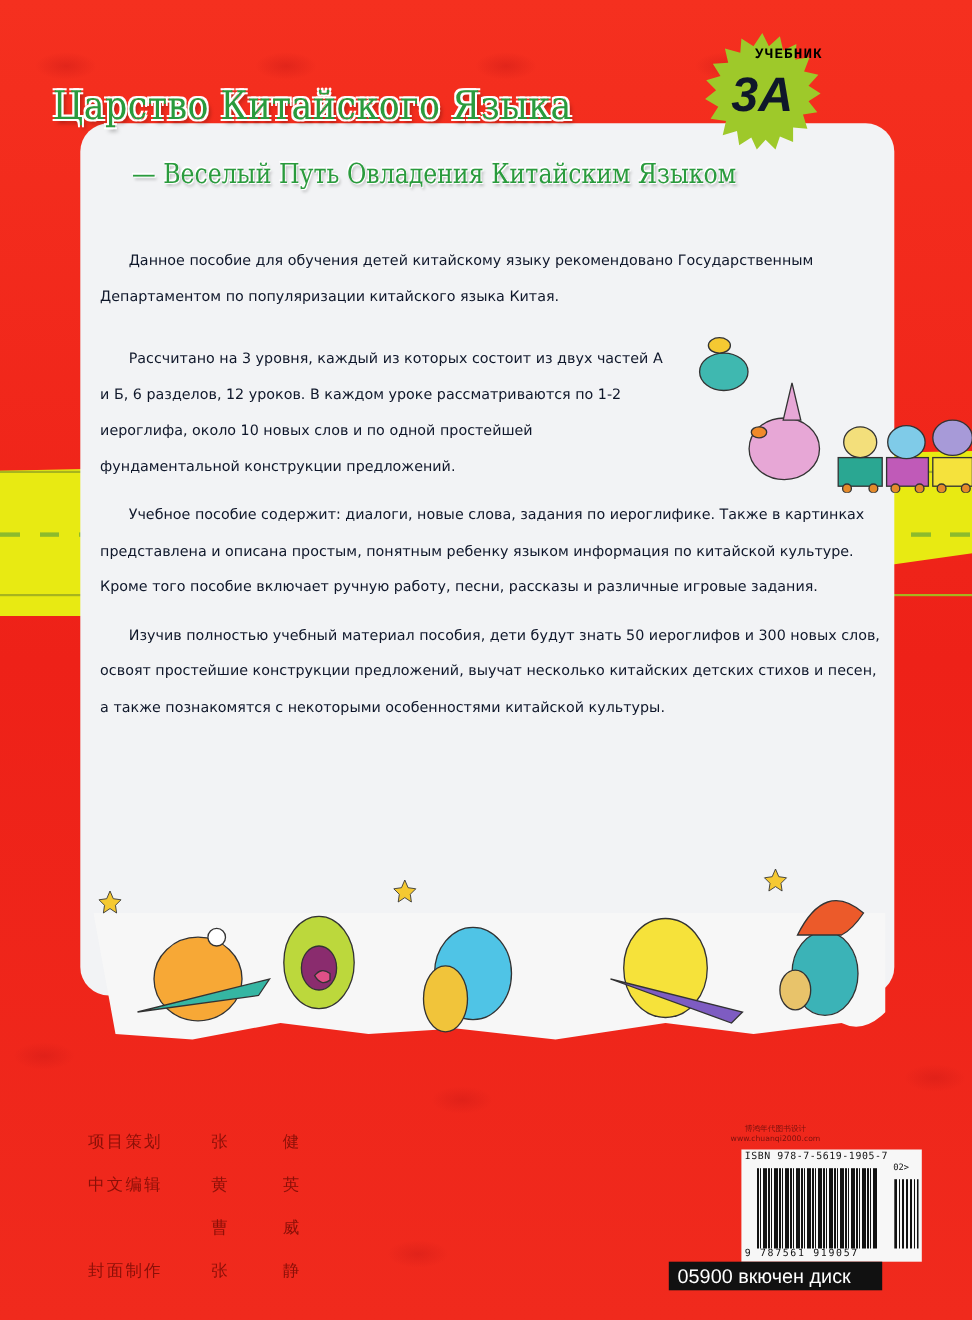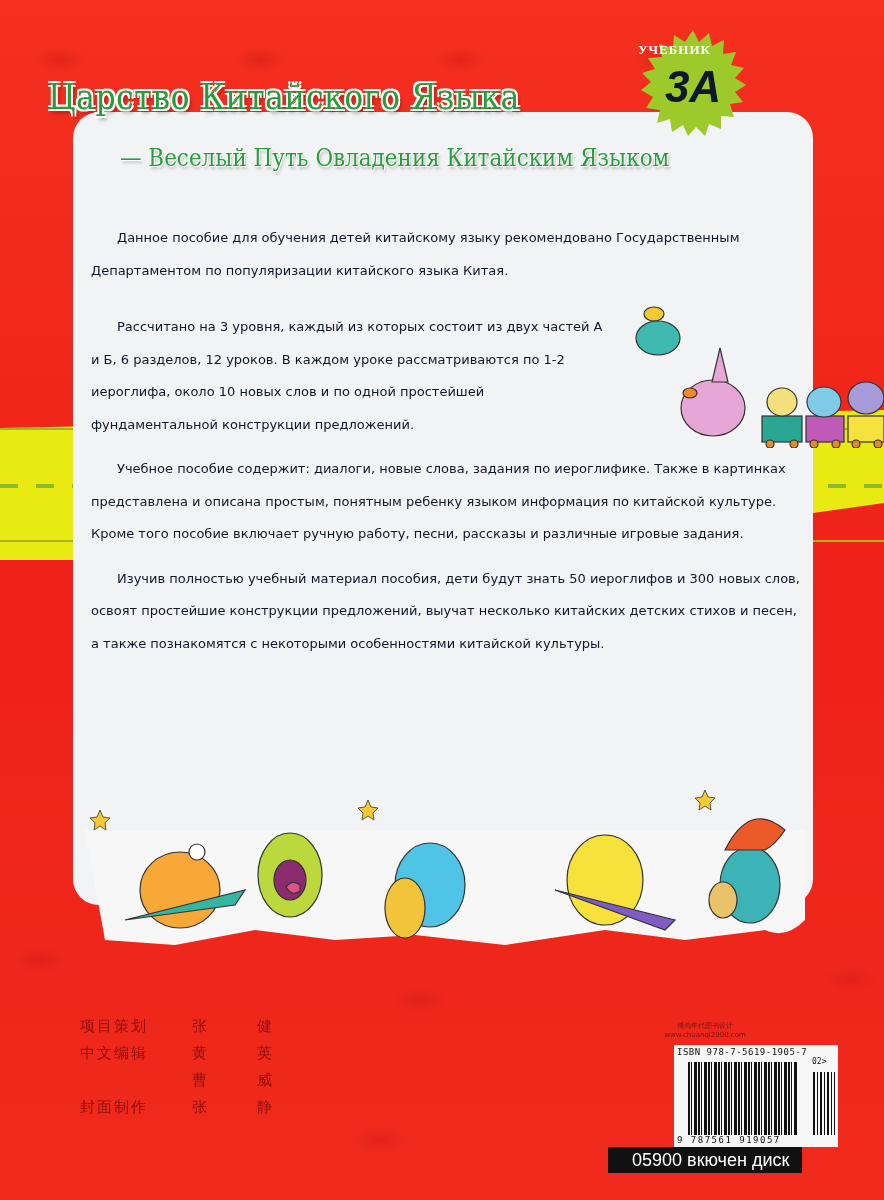--- a/index.html
+++ b/index.html
@@ -59,22 +59,22 @@
     text-shadow: 1px 1px 0 #fff, -1px -1px 0 #fff, 2px 3px 3px rgba(0,0,0,0.25);
     white-space: nowrap;
     transform: scaleX(0.86); transform-origin: left;
   }
 
   .badge {
     position: absolute; left: 638px; top: 28px; width: 110px; height: 110px;
   }
   .badge svg { position: absolute; inset: 0; }
   .badge-label {
-    position: absolute; left: 0; top: 14px; width: 110px; text-align: left;
-    font-family: Liberation Serif, serif; font-weight: bold; font-size: 13px; color: #ffffff;
+    position: absolute; left: 0; top: 14px; width: 110px; text-align: right;
+    font-family: Liberation Mono, monospace; font-weight: bold; font-size: 13px; color: #000000;
     letter-spacing: 1px;
   }
   .badge-num {
     position: absolute; left: 0; top: 34px; width: 110px; text-align: center;
     font-family: "Liberation Sans", sans-serif; font-weight: bold; font-style: italic;
     font-size: 44px; color: #0f172a;
   }
 
   .body-text {
     position: absolute; left: 91px; top: 222px; width: 710px;
@@ -83,21 +83,21 @@
   .body-text p { text-indent: 26px; margin-bottom: 12px; }
   .body-text p.narrow { width: 520px; margin-top: 24px; }
 
   .illus-bunnies { position: absolute; left: 610px; top: 298px; width: 274px; height: 150px; }
   .illus-monsters { position: absolute; left: 85px; top: 790px; width: 720px; height: 160px; }
 
   .credits {
     position: absolute; left: 80px; top: 1013px;
     font-family: "DejaVu Sans", sans-serif; font-size: 15px; color: #8a1008; line-height: 27px;
   }
-  .credit-row { display: flex; }
+  .credit-row { display: flex; margin-top: 12px; }
   .credit-role { width: 112px; letter-spacing: 2px; }
   .credit-name { width: 80px; display: flex; justify-content: space-between; }
 
   .publisher-logo {
     position: absolute; left: 650px; top: 1022px; width: 110px; height: 20px;
     font-size: 7px; color: #7a120e; text-align: center; line-height: 9px;
   }
   .isbn-box {
     position: absolute; left: 627px; top: 1045px; width: 164px; height: 102px; background: #f7f7f7; margin-left: 47px;
   }
@@ -115,21 +115,21 @@
   .barcode-addon {
     position: absolute; left: 139px; top: 27px; width: 22px; height: 63px;
     background: repeating-linear-gradient(90deg, #111 0 2px, transparent 2px 4px, #111 4px 5px, transparent 5px 7px);
   }
   .barcode-digits {
     position: absolute; left: 3px; top: 90px; font-family: "DejaVu Sans Mono", monospace; font-size: 9px; color: #111;
     letter-spacing: 1.5px;
   }
   .price-bar {
     position: absolute; left: 608px; top: 1147px; width: 194px; height: 26px; background: #111;
-    color: #fff; font-family: "Liberation Sans", sans-serif; font-size: 18px; line-height: 26px; padding-left: 24px;
+    color: #fff; font-family: "Liberation Sans", sans-serif; font-size: 18px; line-height: 26px; padding-left: 8px;
     white-space: nowrap;
   }
 </style>
 </head>
 <body>
 
 <div class="cover"></div>
 <div class="road"></div>
 <div class="road-line1"></div>
 <div class="road-line2"></div>

